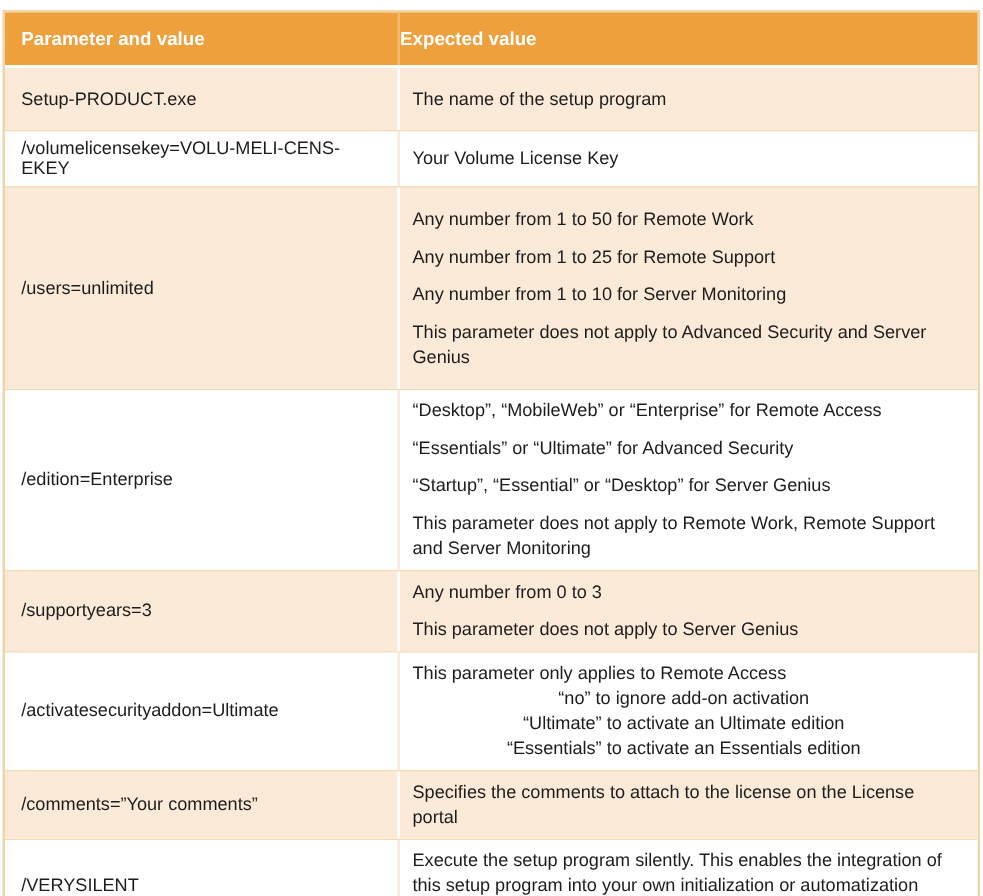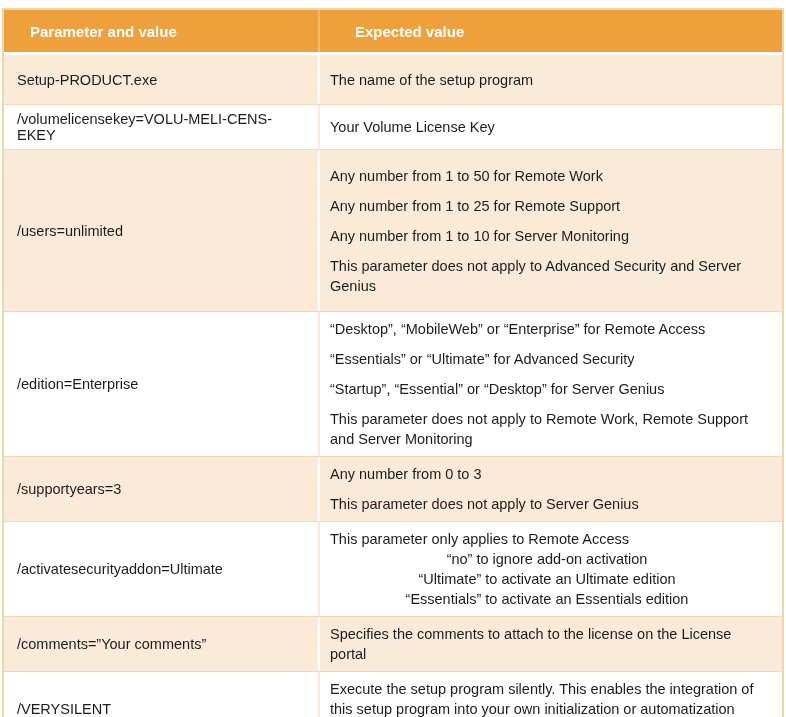--- a/index.html
+++ b/index.html
@@ -30,29 +30,27 @@
     border-bottom: 3px solid #ffffff;
     color: var(--header-text, #ffffff);
     font-size: 15px;
     font-weight: bold;
   }
   .th-param {
     width: 316px;
     flex: 0 0 316px;
     display: flex;
     align-items: center;
-    padding-left: 26px;
+    padding-left: 13px;
     border-right: 2px solid var(--divider-on-header, #F2BA6E);
   }
   .th-expected {
     flex: 1;
     display: flex;
     align-items: center;
-    padding-left: 10px;
-    margin-left: 25px;
   }
 
   
   .trow {
     display: flex;
     border-top: 1px solid var(--separator, #F3D9B4);
     background: #ffffff;
   }
   .tbody .trow:first-child { border-top: none; }
   .trow.shaded { background: var(--shade-bg, #FCEAD8); }

